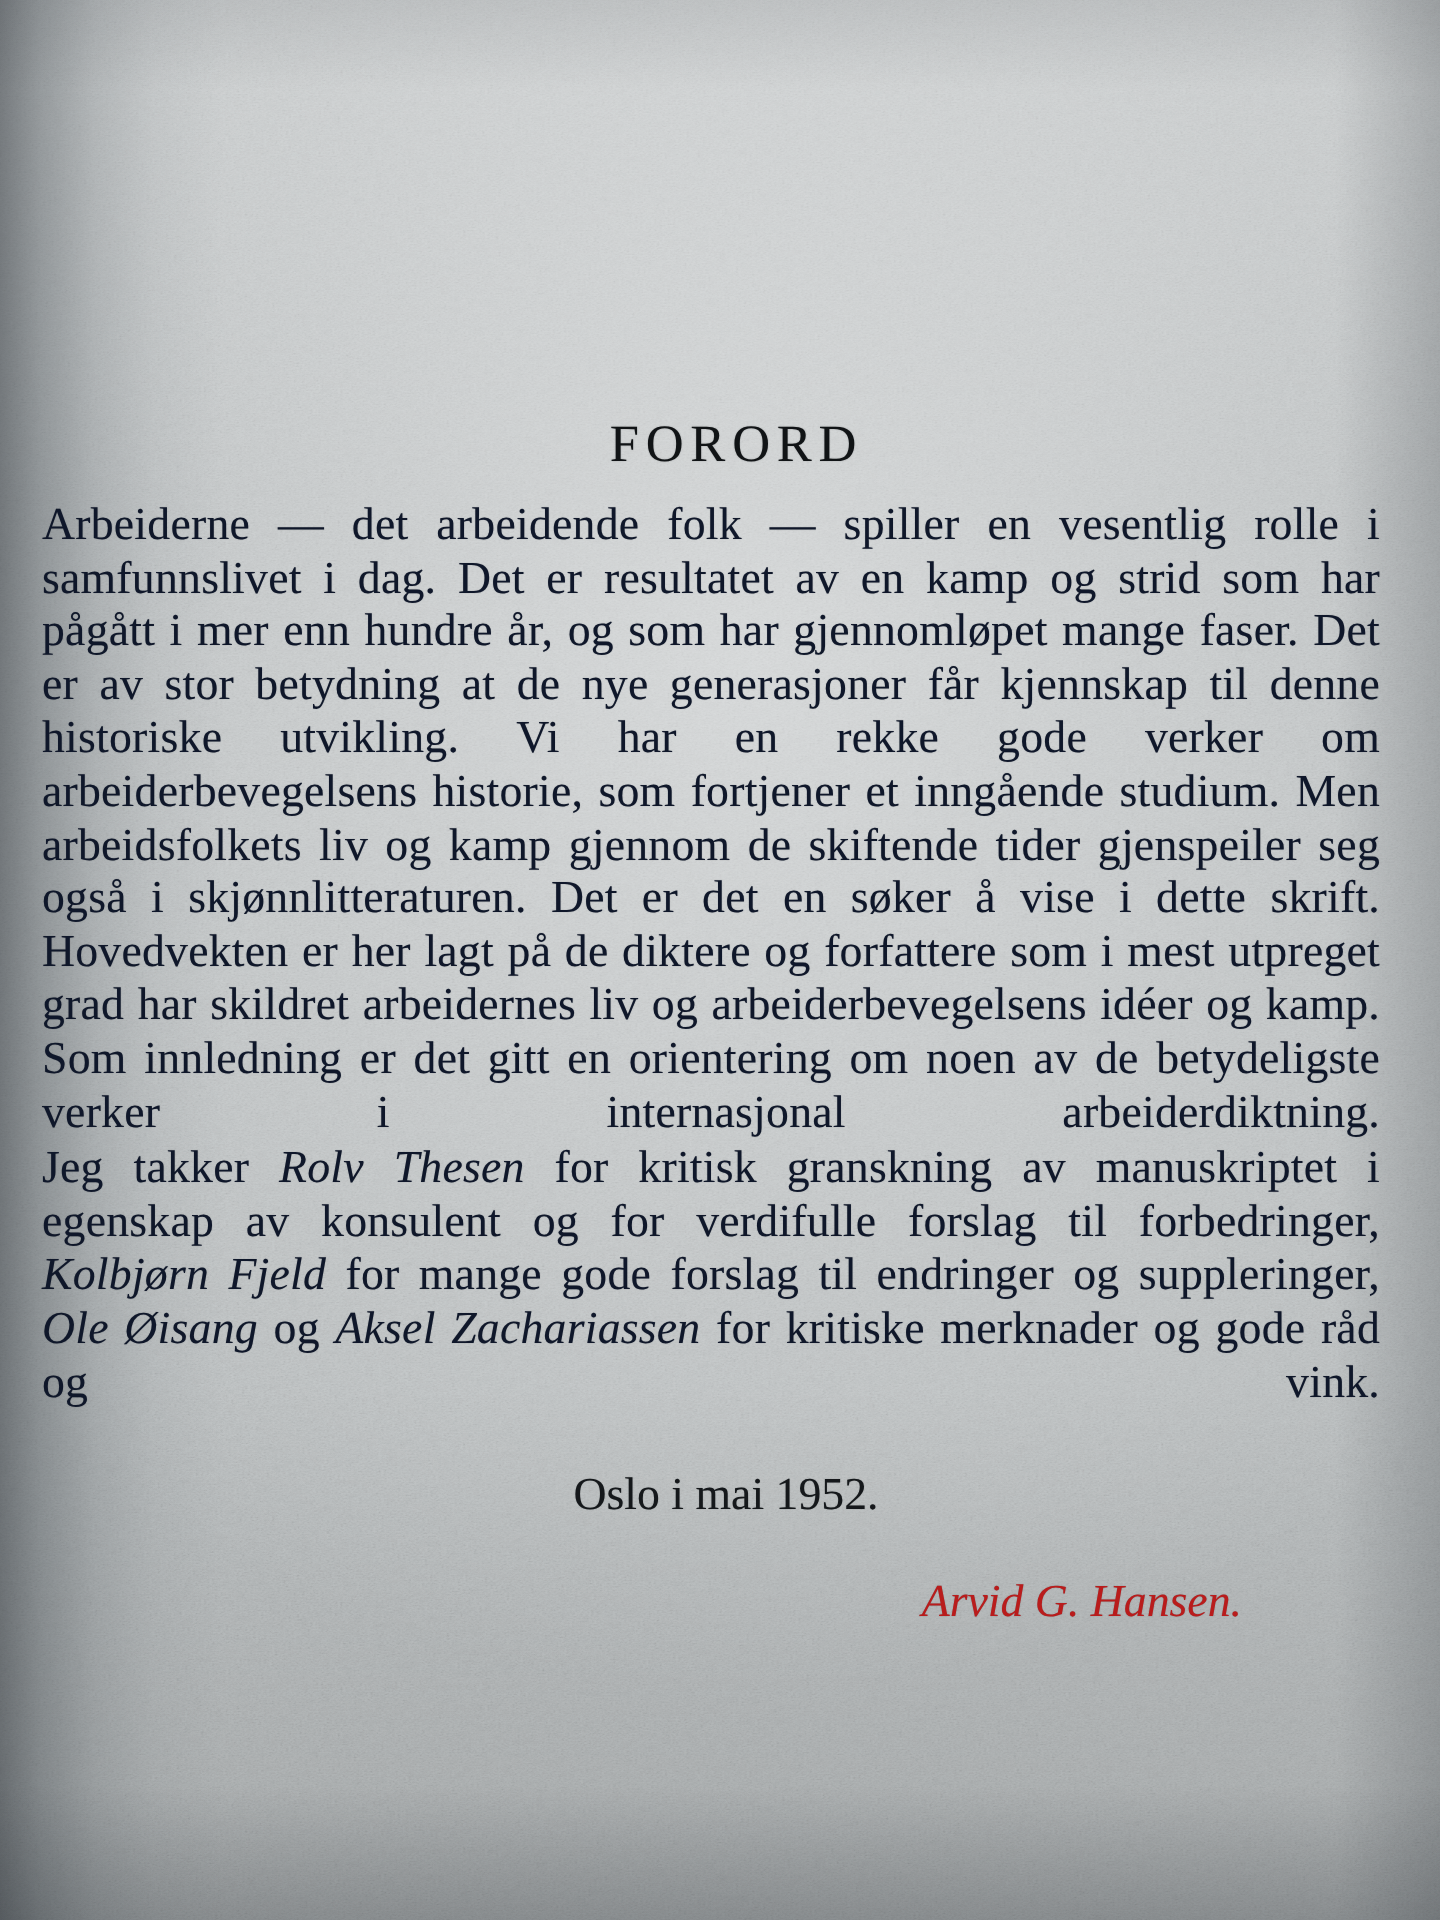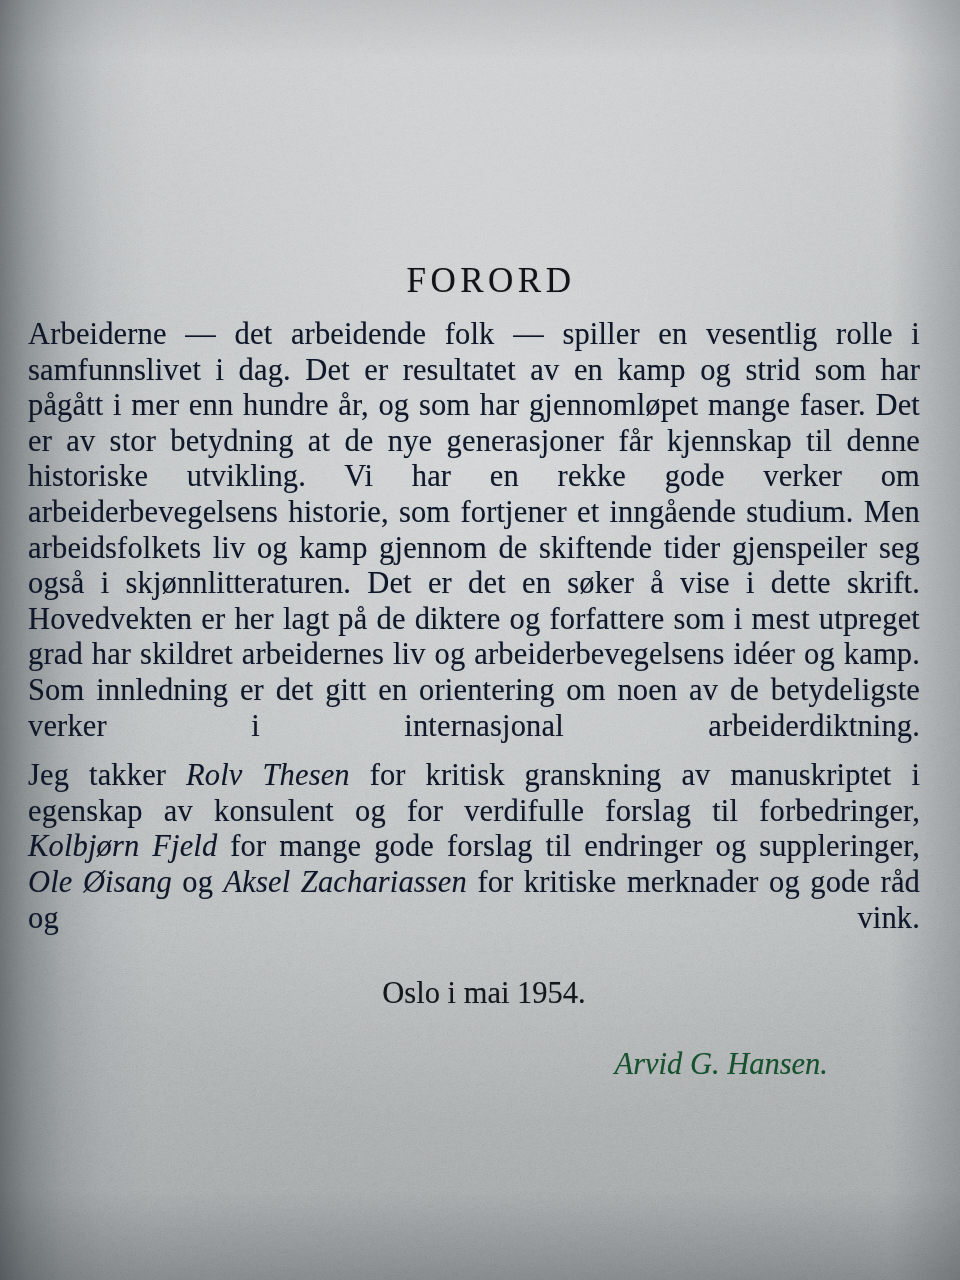--- a/index.html
+++ b/index.html
@@ -76,21 +76,21 @@
     pointer-events: none;
     background: linear-gradient(180deg, rgba(30,36,42,0.10) 0%, rgba(0,0,0,0) 100%);
   }
 
   
   .content {
     position: absolute;
     z-index: 4;
     left: 28px;
     right: 40px;
-    top: 261px;
+    top: 276px;
   }
 
   .page-heading {
     text-align: center;
     font-size: 35px;
     letter-spacing: 4.5px;
     font-weight: 400;
     font-variant: small-caps;
     text-transform: uppercase;
     margin: 0 0 16px 0;
@@ -103,21 +103,21 @@
     margin: 0;
     text-align: justify;
     text-align-last: justify;
     font-size: 30.5px;
     line-height: 35.6px;
     letter-spacing: 0.15px;
     word-spacing: 0.4px;
     color: #0f172a;
     text-shadow: 0 0 0.7px rgba(18,22,26,0.35);
   }
-  .body-par + .body-par { margin-top: 14px; }
+  .body-par + .body-par { margin-top: 2px; }
   .body-par .lastline { text-align-last: left; }
 
   .ital { font-style: italic; }
 
   .dateline {
     margin: 40px 0 0 0;
     text-align: center;
     padding-left: 20px;
     font-size: 30.5px;
     line-height: 35px;
@@ -125,21 +125,21 @@
     text-shadow: 0 0 0.7px rgba(18,22,26,0.35);
   }
 
   .signature {
     margin: 36px 0 0 0;
     text-align: right;
     padding-right: 92px;
     font-size: 30.5px;
     line-height: 35px;
     font-style: italic;
-    color: #14532d;
+    color: #b91c1c;
     text-shadow: 0 0 0.7px rgba(18,22,26,0.35);
   }
 </style>
 </head>
 <body>
 
 <div class="page">
 
   <div class="paper-texture">
     <svg xmlns="http://www.w3.org/2000/svg" width="960" height="1280" preserveAspectRatio="none">
@@ -171,18 +171,18 @@
   <div class="edge-shadow-bottom"></div>
 
   <div class="content">
 
     <h1 class="page-heading">FORORD</h1>
 
     <p class="body-par">Arbeiderne — det arbeidende folk — spiller en vesentlig rolle i samfunnslivet i dag. Det er resultatet av en kamp og strid som har pågått i mer enn hundre år, og som har gjennomløpet mange faser. Det er av stor betydning at de nye generasjoner får kjennskap til denne historiske utvikling. Vi har en rekke gode verker om arbeiderbevegelsens historie, som fortjener et inngående studium. Men arbeidsfolkets liv og kamp gjennom de skiftende tider gjenspeiler seg også i skjønnlitteraturen. Det er det en søker å vise i dette skrift. Hovedvekten er her lagt på de diktere og forfattere som i mest utpreget grad har skildret arbeidernes liv og arbeiderbevegelsens idéer og kamp. Som innledning er det gitt en orientering om noen av de betydeligste verker i internasjonal arbeiderdiktning.<span class="lastline"></span></p>
 
     <p class="body-par">Jeg takker <span class="ital">Rolv Thesen</span> for kritisk granskning av manuskriptet i egenskap av konsulent og for verdifulle forslag til forbedringer, <span class="ital">Kolbjørn Fjeld</span> for mange gode forslag til endringer og suppleringer, <span class="ital">Ole Øisang</span> og <span class="ital">Aksel Zachariassen</span> for kritiske merknader og gode råd og vink.<span class="lastline"></span></p>
 
-    <p class="dateline">Oslo i mai 1954.</p>
+    <p class="dateline">Oslo i mai 1952.</p>
 
     <p class="signature">Arvid G. Hansen.</p>
 
   </div>
 </div>
 
 </body></html>

